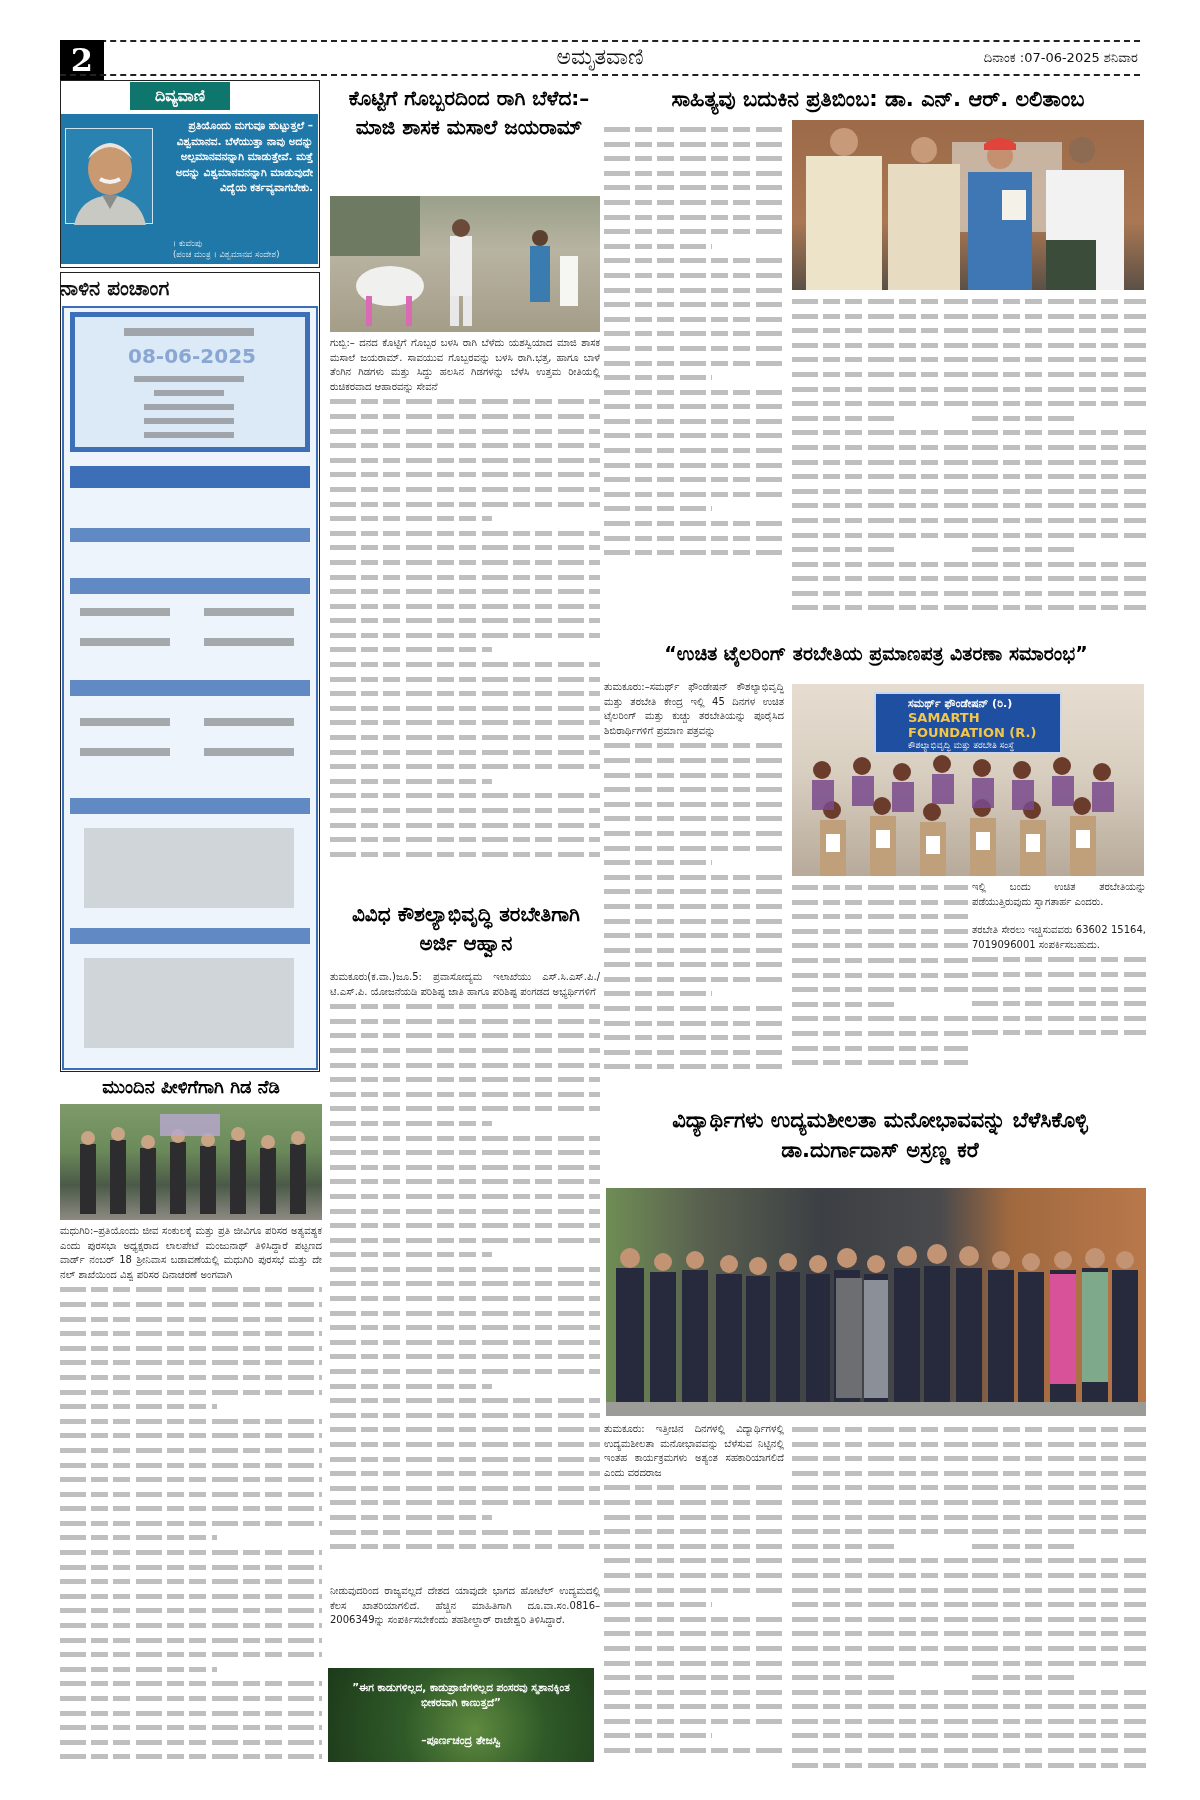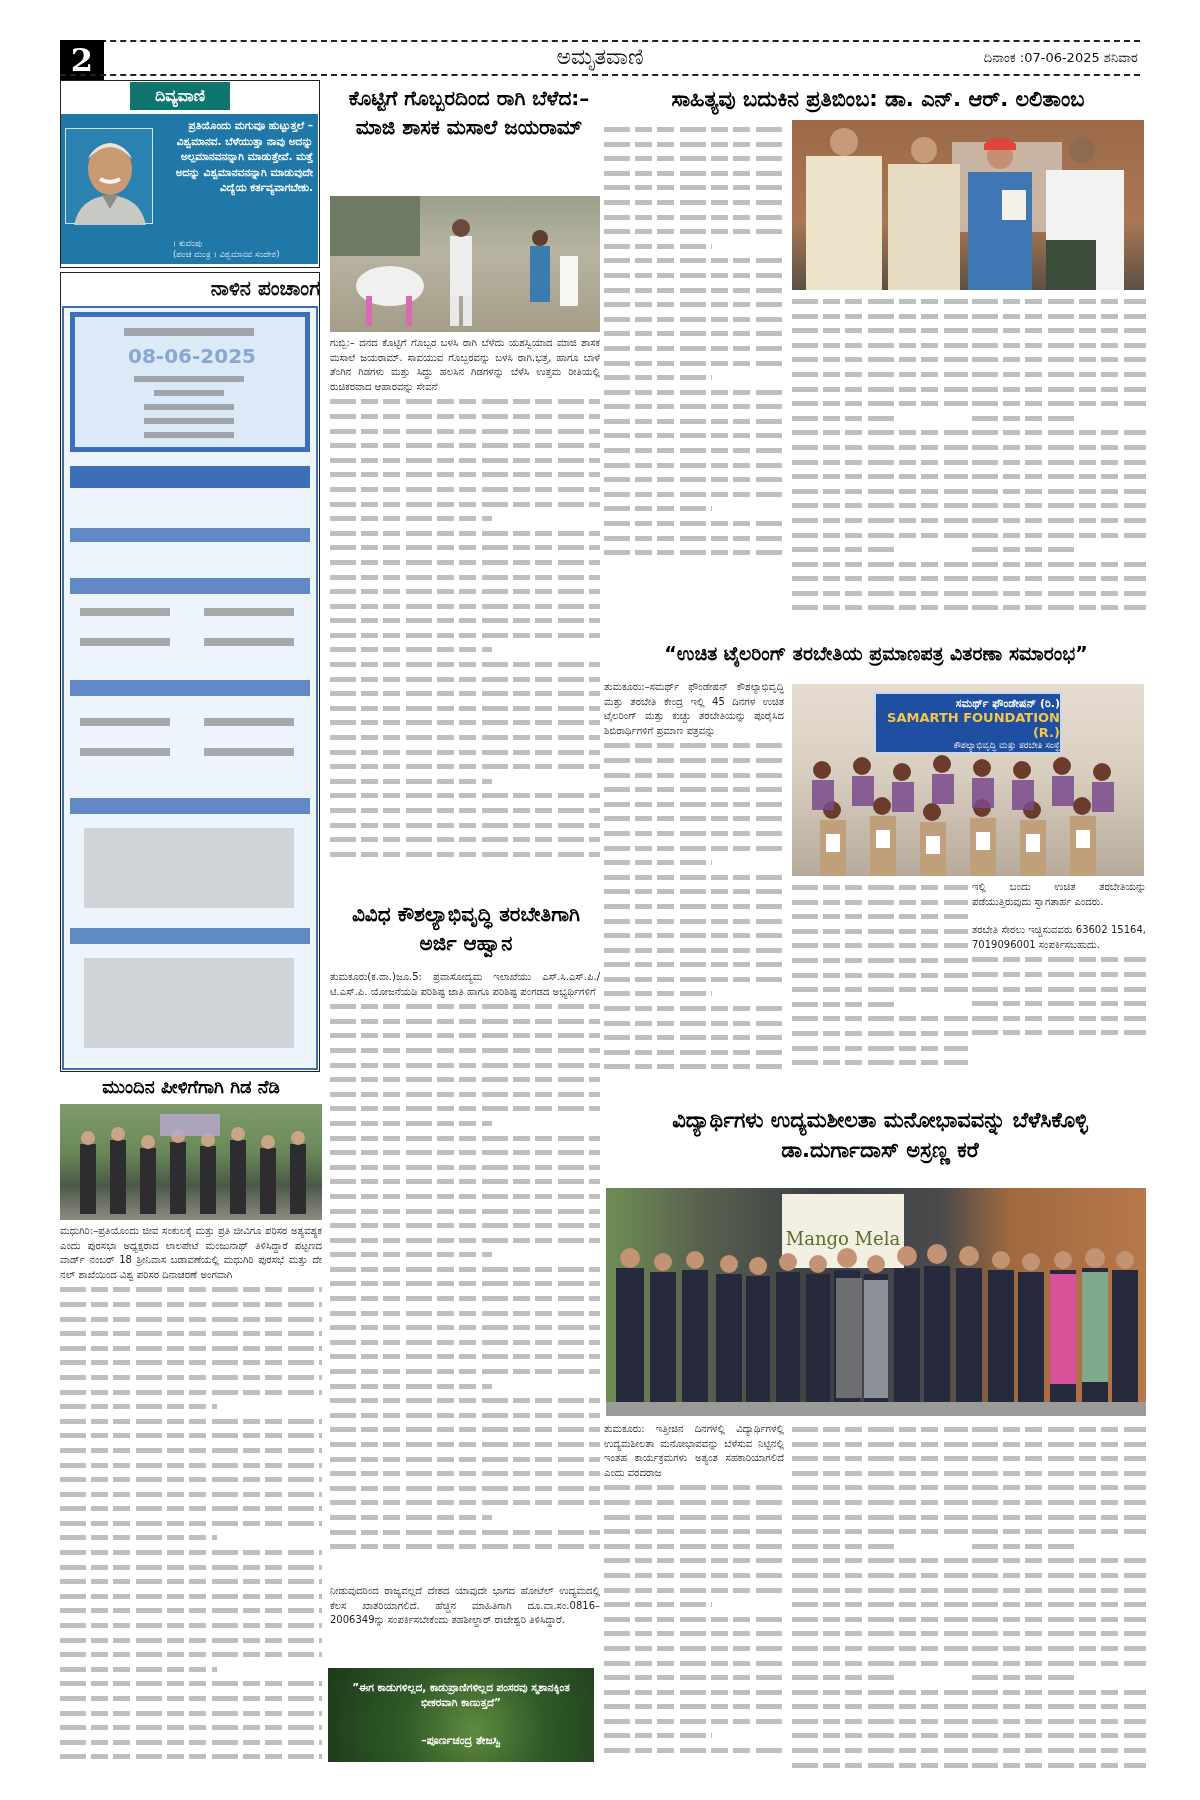--- a/index.html
+++ b/index.html
@@ -27,32 +27,32 @@
 
   
   .divya-title { position: absolute; left: 130px; top: 82px; width: 100px; height: 28px; background: #0f766e; color: #fff;
     font-weight: bold; font-size: 16px; line-height: 28px; text-align: center; }
   .divya-panel { position: absolute; left: 61px; top: 114px; width: 257px; height: 150px; background: #1f78a8; }
   .divya-portrait { position: absolute; left: 4px; top: 14px; width: 88px; height: 96px; border: 1px solid #cfe3ee; background: #2a82b0; }
   .divya-quote { position: absolute; left: 112px; top: 4px; width: 140px; color: #fff; font-size: 10.5px; line-height: 15.5px; font-weight: bold; text-align: right; }
   .divya-author { position: absolute; left: 112px; top: 124px; color: #dbeaf2; font-size: 8.5px; line-height: 11px; }
 
   
-  .panch-title { position: absolute; left: 60px; top: 276px; width: 260px; text-align: right; font-size: 20px; font-weight: bold; }
+  .panch-title { position: absolute; left: 60px; top: 276px; width: 260px; text-align: left; font-size: 20px; font-weight: bold; }
   .panch-img { position: absolute; left: 62px; top: 306px; width: 256px; height: 764px; background: #eef4fb; border: 2px solid #3d6fb8; }
   .pbar { position: absolute; left: 6px; right: 6px; background: #3d6fb8; }
   .pblk { position: absolute; background: #777; opacity: .6; }
 
   
   .quote-box { position: absolute; left: 328px; top: 1668px; width: 266px; height: 94px;
     background: radial-gradient(circle at 55% 65%, #5f8a3f 0%, #2f5a28 45%, #1d3a1a 100%); }
   .quote-text { position: absolute; left: 6px; right: 6px; top: 12px; color: #fff; font-size: 10.5px; line-height: 15px; text-align: center; font-weight: bold; }
   .quote-by { position: absolute; left: 0; right: 0; top: 66px; color: #fff; font-size: 11px; text-align: center; font-weight: bold; }
 
-  .banner { position: absolute; background: #1e4fa0; border: 2px solid #c8d6ee; color: #fff; text-align: right; }
+  .banner { position: absolute; background: #1e4fa0; border: 2px solid #c8d6ee; color: #fff; text-align: left; padding-left: 32px; }
 </style>
 </head>
 <body>
 
 <div class="dash" style="top:40px;"></div>
 <div class="page-no">2</div>
 <div class="masthead">ಅಮೃತವಾಣಿ</div>
 <div class="dateline">ದಿನಾಂಕ :07-06-2025 ಶನಿವಾರ</div>
 <div class="dash" style="top:74px;"></div>
 
@@ -484,23 +484,20 @@
       <span></span>
       <span></span>
       <span></span>
       <span></span>
       <span></span>
     </div>
 </div>
 
 <div class="hl" style="left:640px; top:1098px; width:480px; font-size:21px;margin-top:7px;">ವಿದ್ಯಾರ್ಥಿಗಳು ಉದ್ಯಮಶೀಲತಾ ಮನೋಭಾವವನ್ನು ಬೆಳೆಸಿಕೊಳ್ಳಿ ಡಾ.ದುರ್ಗಾದಾಸ್ ಅಸ್ರಣ್ಣ ಕರೆ</div>
 <div class="photo" style="left:606px; top:1188px; width:540px; height:228px; background:linear-gradient(90deg,#6f8d55 0%,#59604f 18%,#3c3f44 40%,#4a4a4c 62%,#a1693f 75%,#b8784a 100%);">
-  <div style="position:absolute; left:176px; top:6px; width:122px; height:74px; background:#f3efe3;">
-    <div style="position:absolute; left:0; right:0; top:34px; text-align:center; font-family:'DejaVu Serif',serif; font-size:18px; color:#5b6f2a;">Mango Mela</div>
-  </div>
   <svg width="540" height="228" viewBox="0 0 540 228" style="position:absolute;left:0;top:0;">
     <g fill="#262a3c">
       <rect x="10" y="80" width="28" height="148"></rect>
         <rect x="44" y="84" width="26" height="144"></rect>
         <rect x="76" y="82" width="26" height="146"></rect>
       <rect x="110" y="86" width="26" height="142"></rect>
         <rect x="140" y="88" width="24" height="140"></rect>
         <rect x="170" y="84" width="24" height="144"></rect>
       <rect x="200" y="86" width="24" height="142"></rect>
         <rect x="228" y="82" width="26" height="146"></rect>

